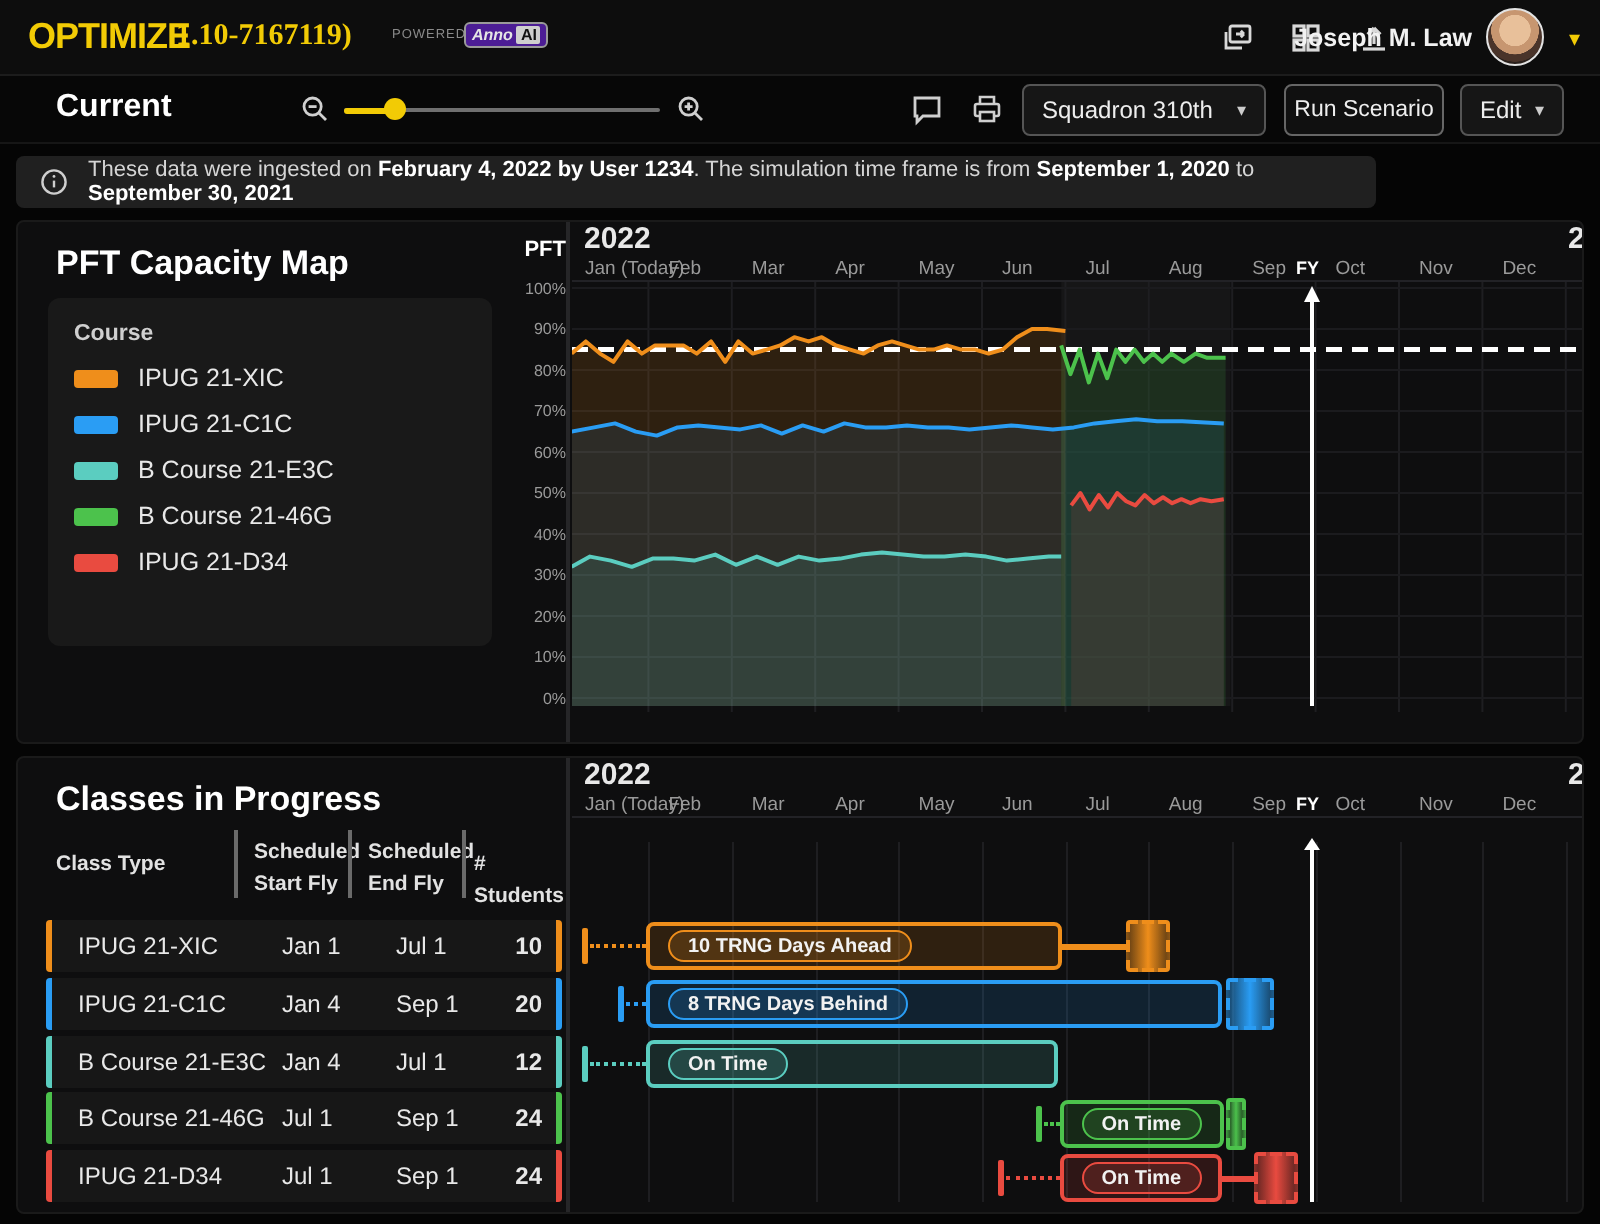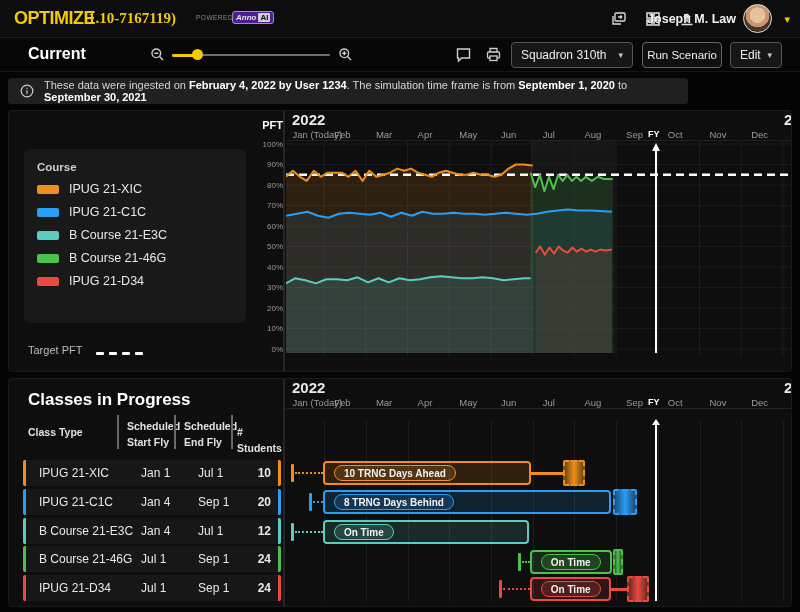--- a/index.html
+++ b/index.html
@@ -180,20 +180,21 @@
       <svg viewBox="0 0 14 14" fill="none" stroke="currentColor" stroke-width="1.2">
           <circle cx="7" cy="7" r="5.8"></circle>
           <path d="M7 6.3v3.4"></path>
           <circle cx="7" cy="4.2" r="0.7" fill="currentColor" stroke="none"></circle>
         </svg>
     </span>
     <span id="banner-text"><span>These data were ingested on </span><b>February 4, 2022 by User 1234</b><span>. The simulation time frame is from </span><b>September 1, 2020</b><span> to </span><b>September 30, 2021</b></span>
   </div>
 
   <div id="panel1" class="panel">
+    <span class="panel-title">PFT Capacity Map</span>
     <div id="legend-box">
       <span id="legend-title">Course</span>
       <div id="legend-items">
           <div class="legend-item" style="top: 33px;">
             <span class="legend-swatch" style="background:#ef8e1b"></span>
             <span class="legend-label">IPUG 21-XIC</span>
           </div>
           <div class="legend-item" style="top: 56px;">
             <span class="legend-swatch" style="background:#2a9df4"></span>
             <span class="legend-label">IPUG 21-C1C</span>
@@ -204,24 +205,20 @@
           </div>
           <div class="legend-item" style="top: 102px;">
             <span class="legend-swatch" style="background:#4cc24c"></span>
             <span class="legend-label">B Course 21-46G</span>
           </div>
           <div class="legend-item" style="top: 125px;">
             <span class="legend-swatch" style="background:#e94b40"></span>
             <span class="legend-label">IPUG 21-D34</span>
           </div>
         </div>
-    </div>
-    <div id="target-row">
-      <span id="target-label">Target PFT</span>
-      <span><span class="tdash"></span><span class="tdash"></span><span class="tdash"></span><span class="tdash"></span></span>
     </div>
     <span id="pft-label">PFT</span>
     <div id="yticks">
         <span class="ytick" style="top: 28.5px;">100%</span>
         <span class="ytick" style="top: 49px;">90%</span>
         <span class="ytick" style="top: 69.5px;">80%</span>
         <span class="ytick" style="top: 90px;">70%</span>
         <span class="ytick" style="top: 110.5px;">60%</span>
         <span class="ytick" style="top: 131px;">50%</span>
         <span class="ytick" style="top: 151.5px;">40%</span>

